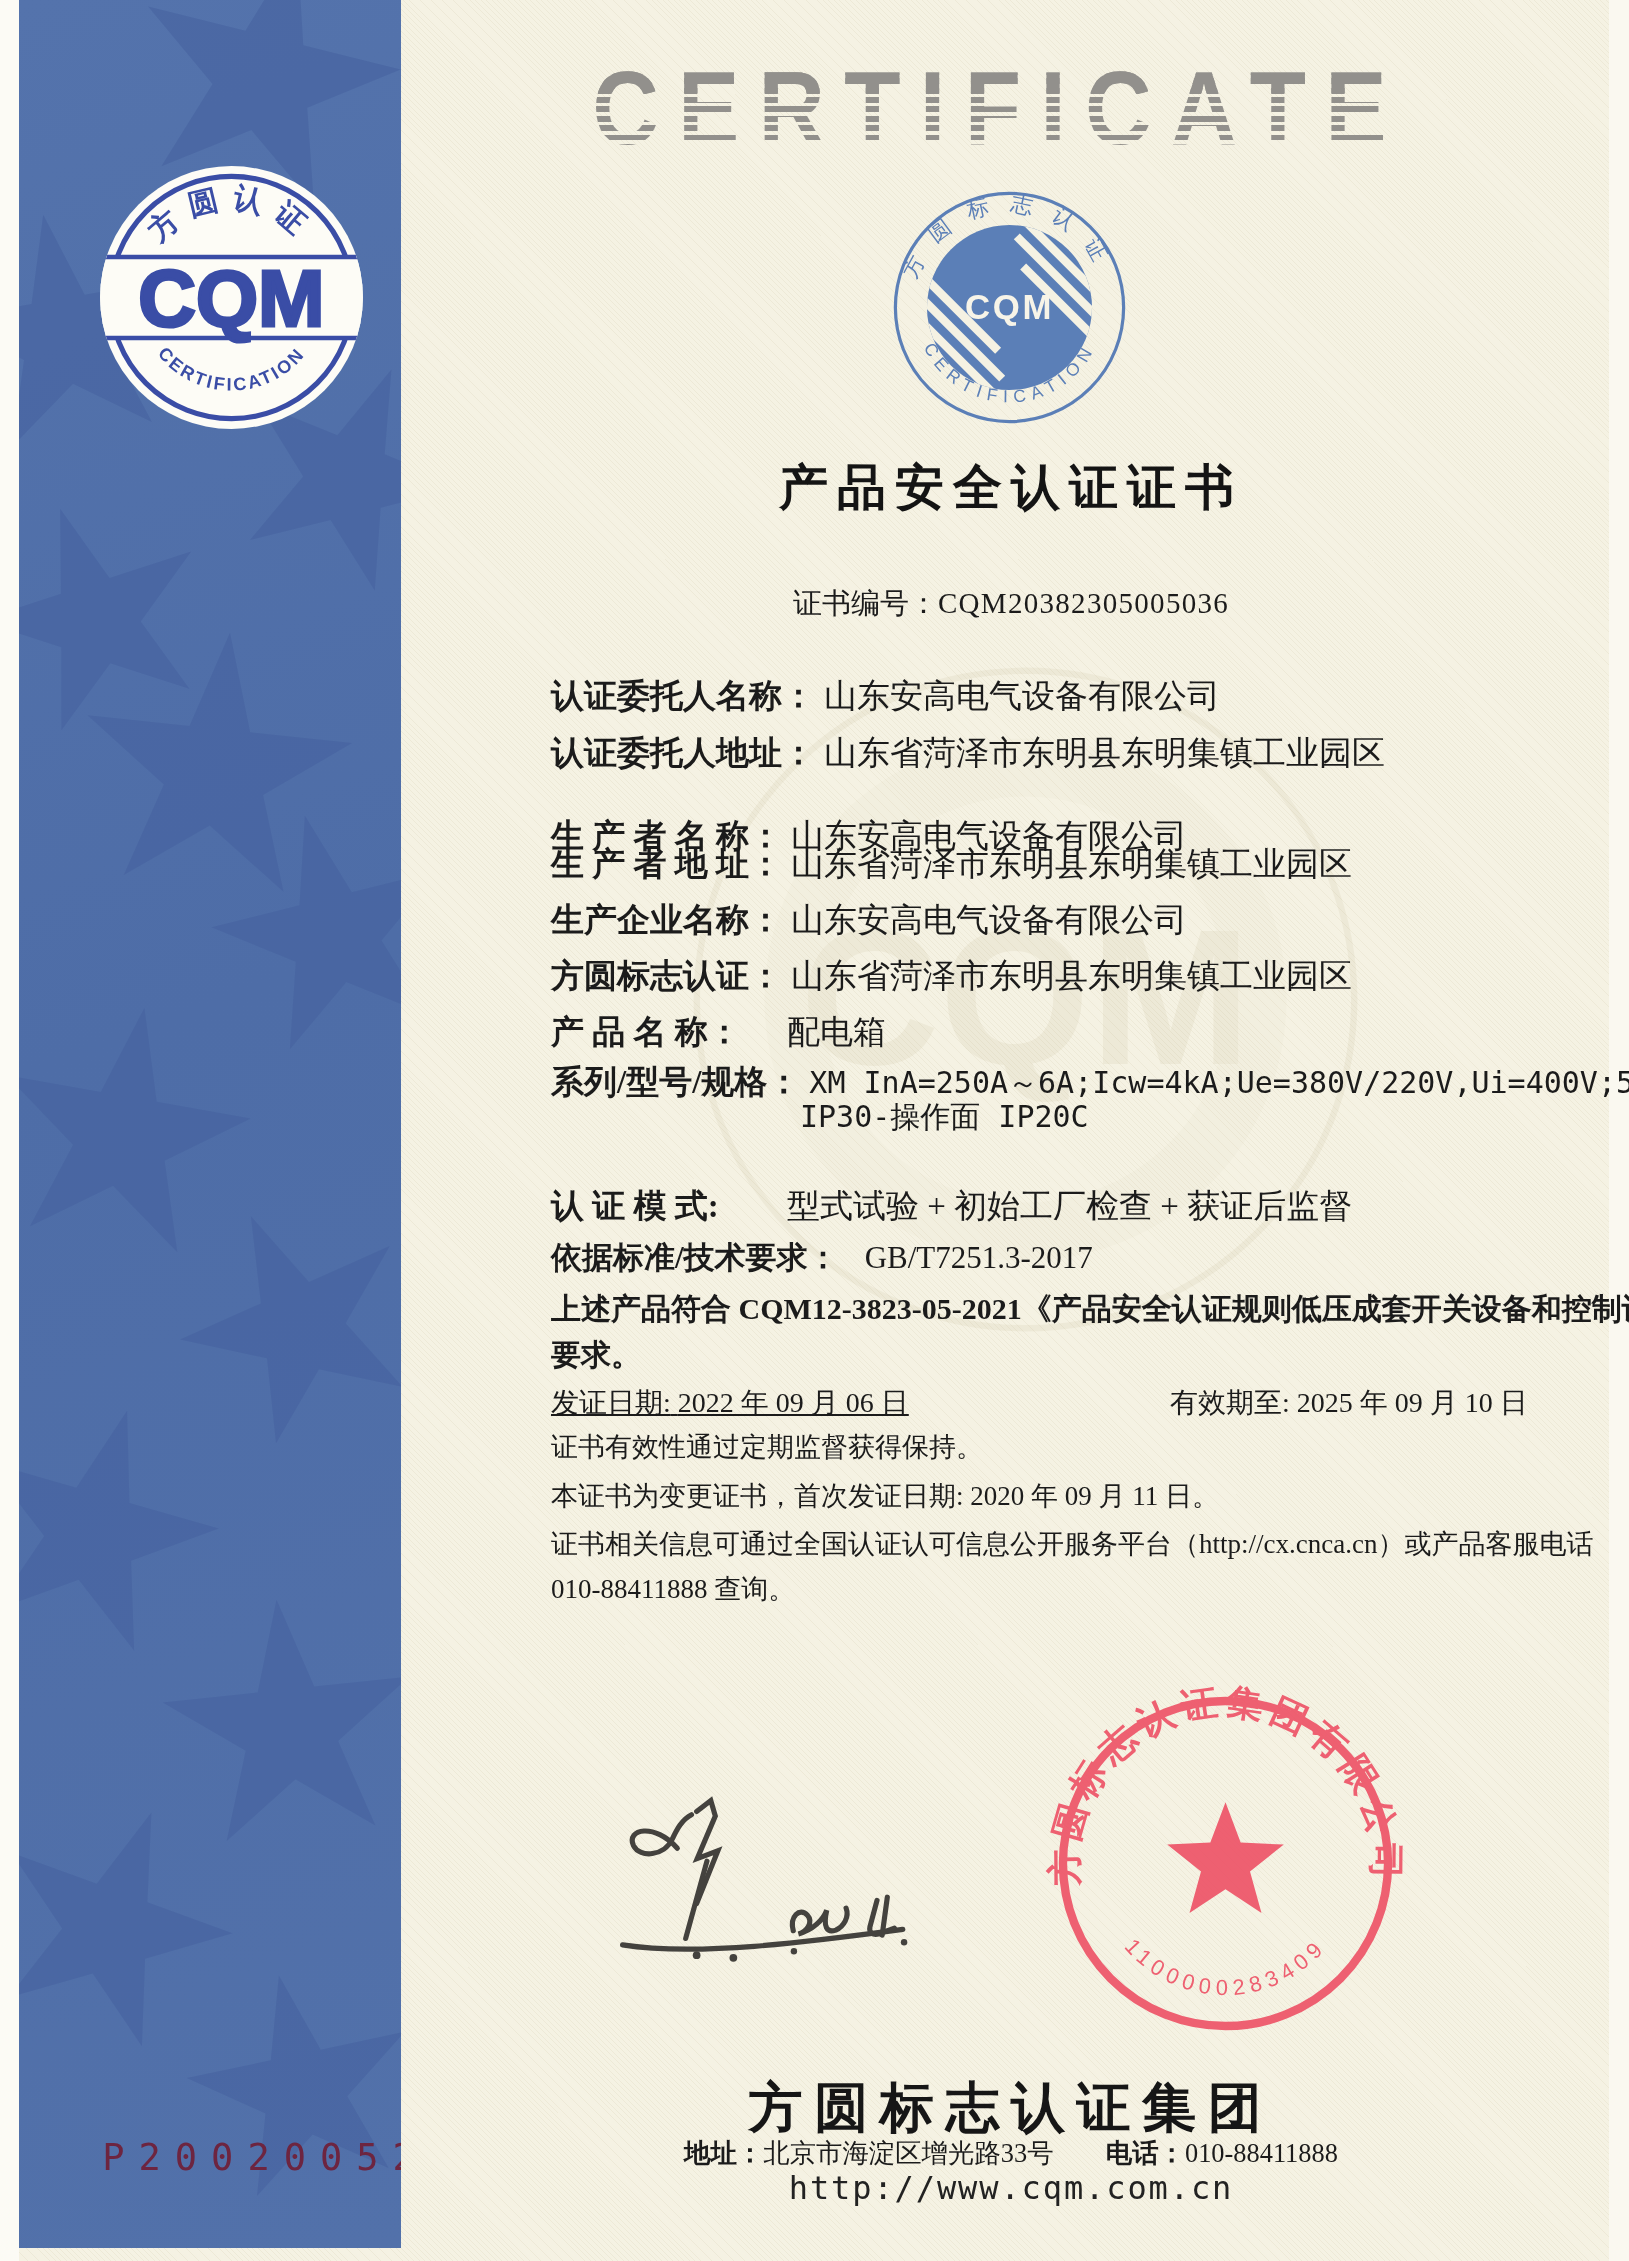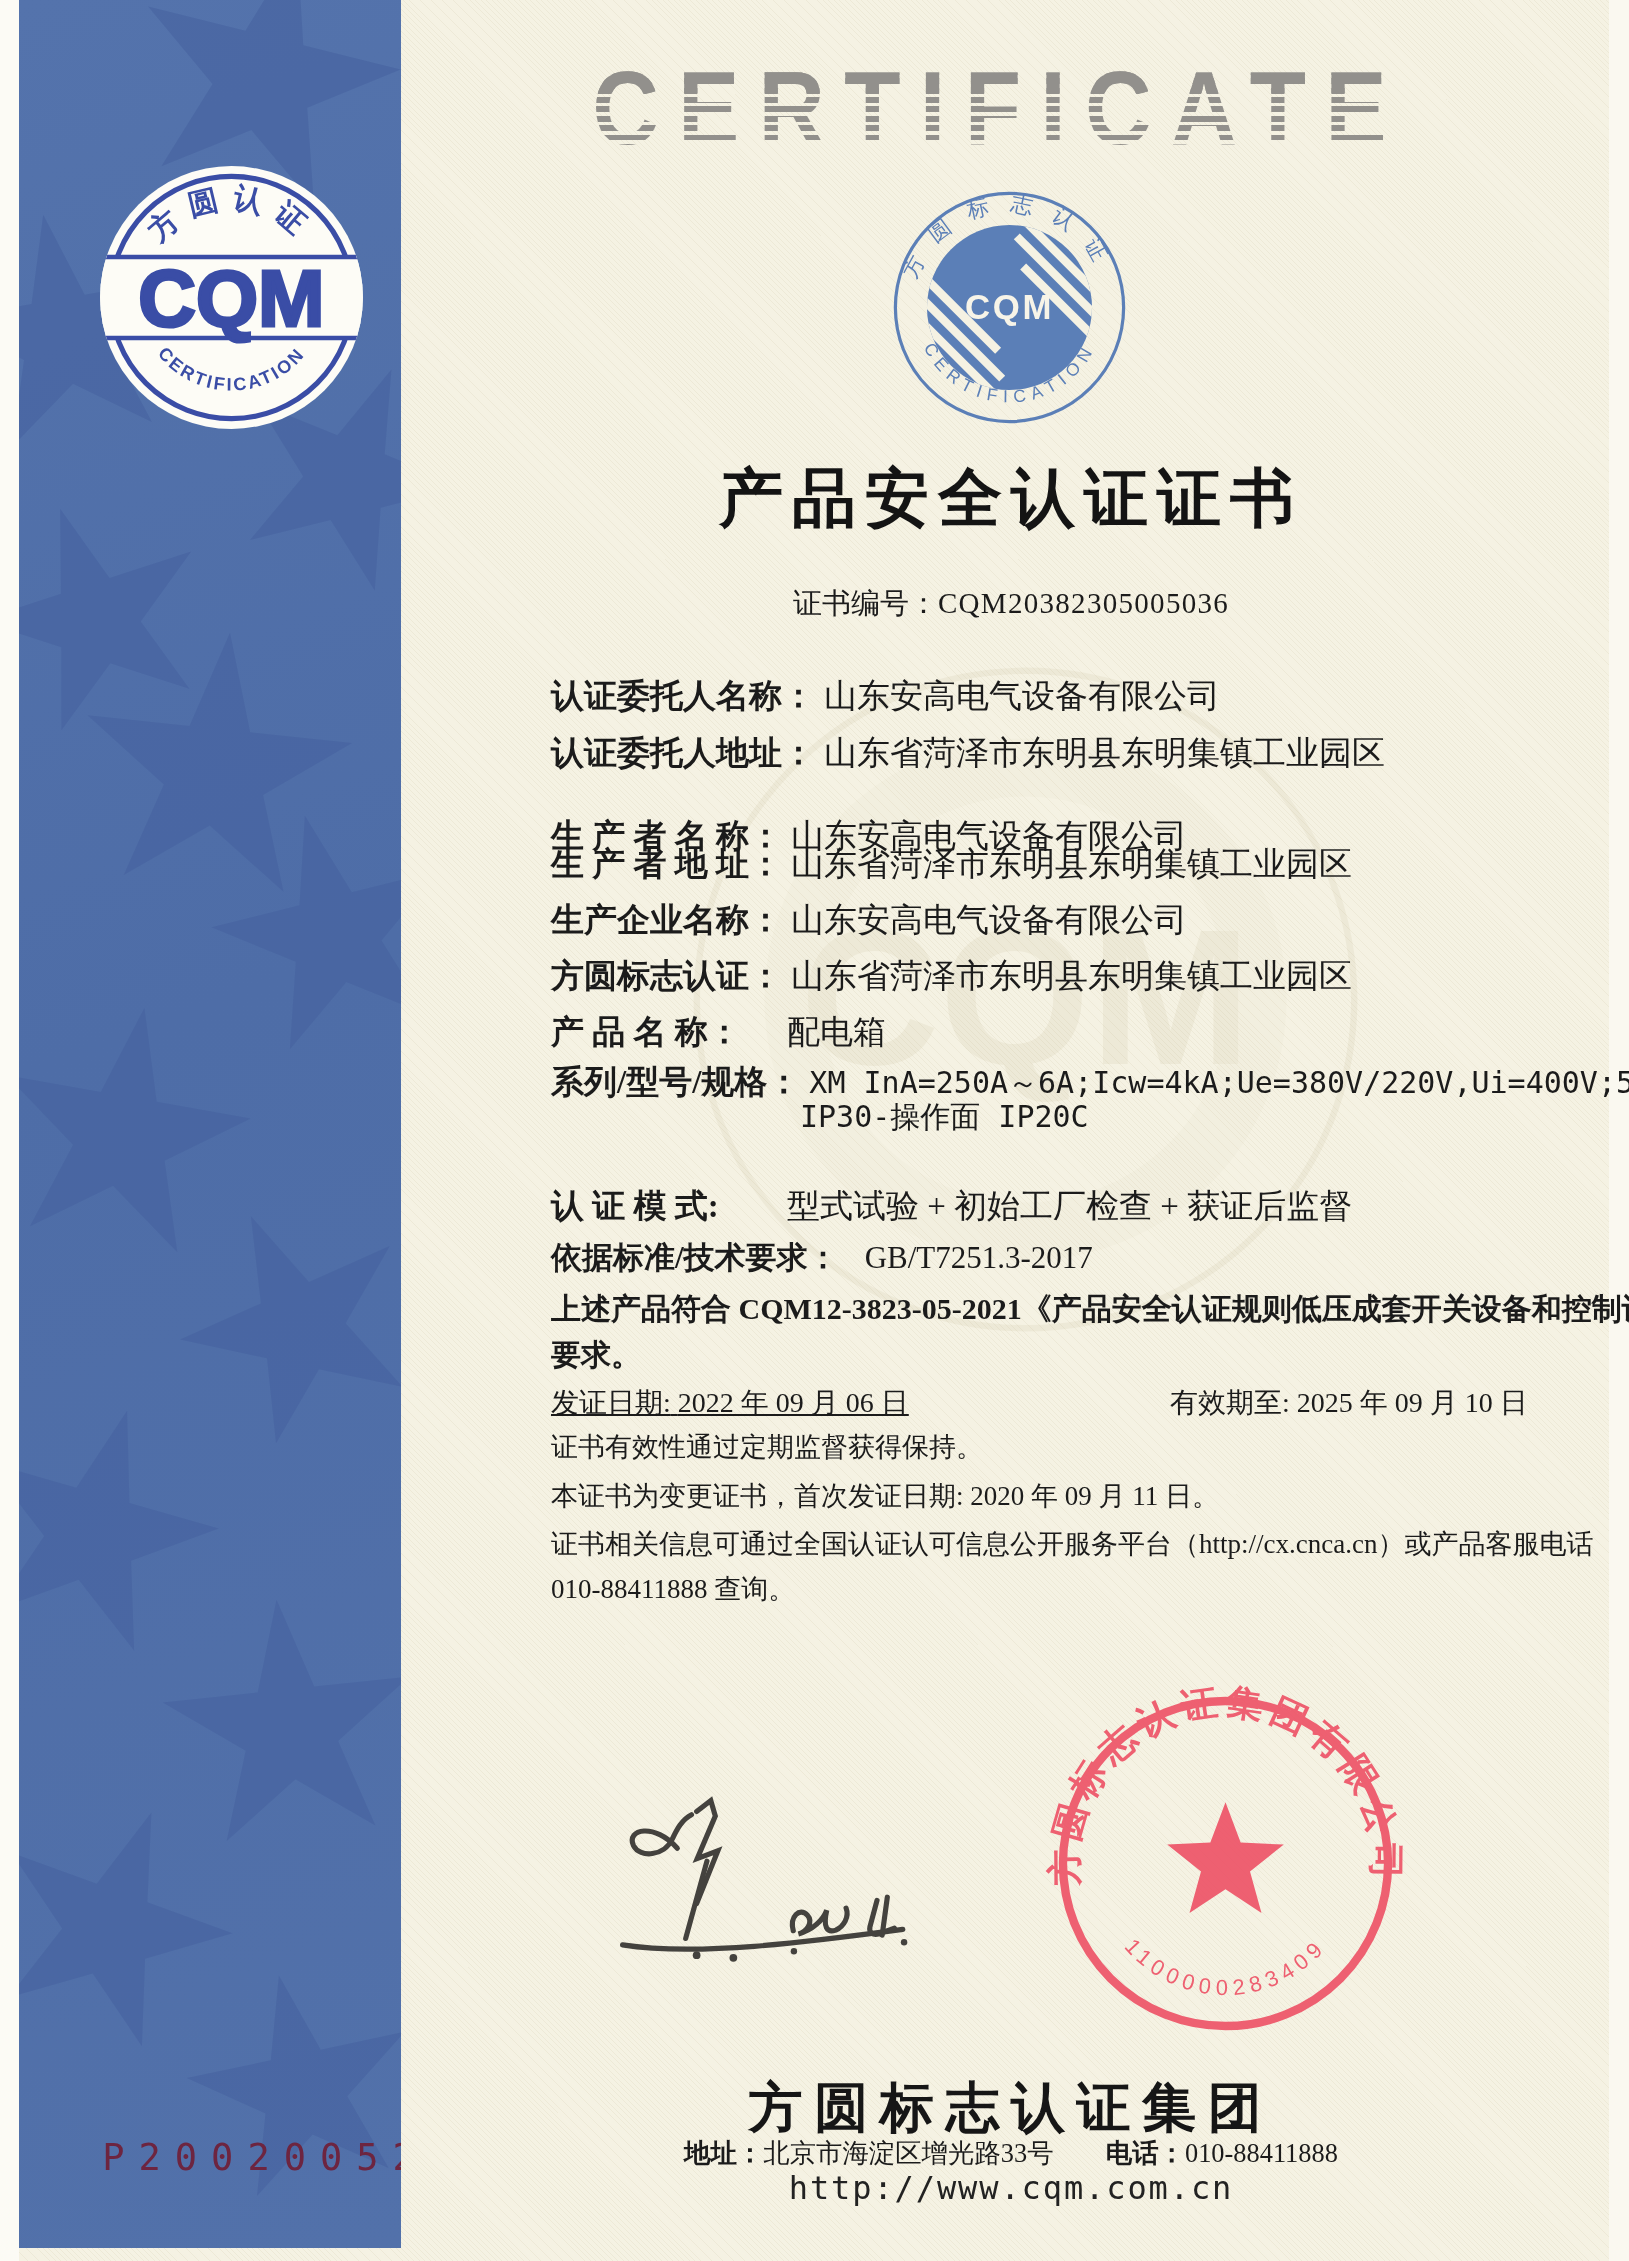--- a/index.html
+++ b/index.html
@@ -17,21 +17,21 @@
     font-size:37px;letter-spacing:14px;color:#6d2540;font-weight:400;}
   .banner{position:absolute;left:451px;top:50px;width:1096px;text-align:center;
     font-family:"Liberation Sans","DejaVu Sans",sans-serif;font-weight:700;font-size:92px;letter-spacing:19.3px;
     transform:scaleY(1.12);transform-origin:top;
     background-image:linear-gradient(#92908c 0 39px, rgba(0,0,0,0) 39px),
       repeating-linear-gradient(180deg,#92908c 0 5.2px, rgba(0,0,0,0) 5.2px 8.4px);
     -webkit-background-clip:text;background-clip:text;color:transparent;}
   .center-logo{position:absolute;left:887px;top:185px;}
   .watermark{position:absolute;left:671px;top:645px;opacity:.09;}
   .title{position:absolute;left:405px;top:455px;width:1212px;text-align:center;
-    font-size:64px;font-weight:700;letter-spacing:9px;color:#141414;}
+    font-size:49px;font-weight:700;letter-spacing:9px;color:#141414;}
   .certline{position:absolute;left:405px;top:584px;width:1212px;text-align:center;font-size:29px;}
   .certline .num{letter-spacing:1.3px;}
   .frow{position:absolute;left:551px;font-size:33px;white-space:nowrap;}
   .flabel{display:inline-block;min-width:227px;font-weight:700;}
   .fvalue{margin-left:9px;}
   .mono{font-family:"DejaVu Sans Mono",monospace;font-size:30px;}
   .bold{font-weight:700;}
   .note{position:absolute;left:551px;font-size:27px;white-space:nowrap;}
   .dateline{position:absolute;font-size:28px;white-space:nowrap;}
   .footer-org{position:absolute;left:405px;top:2072px;width:1212px;text-align:center;

